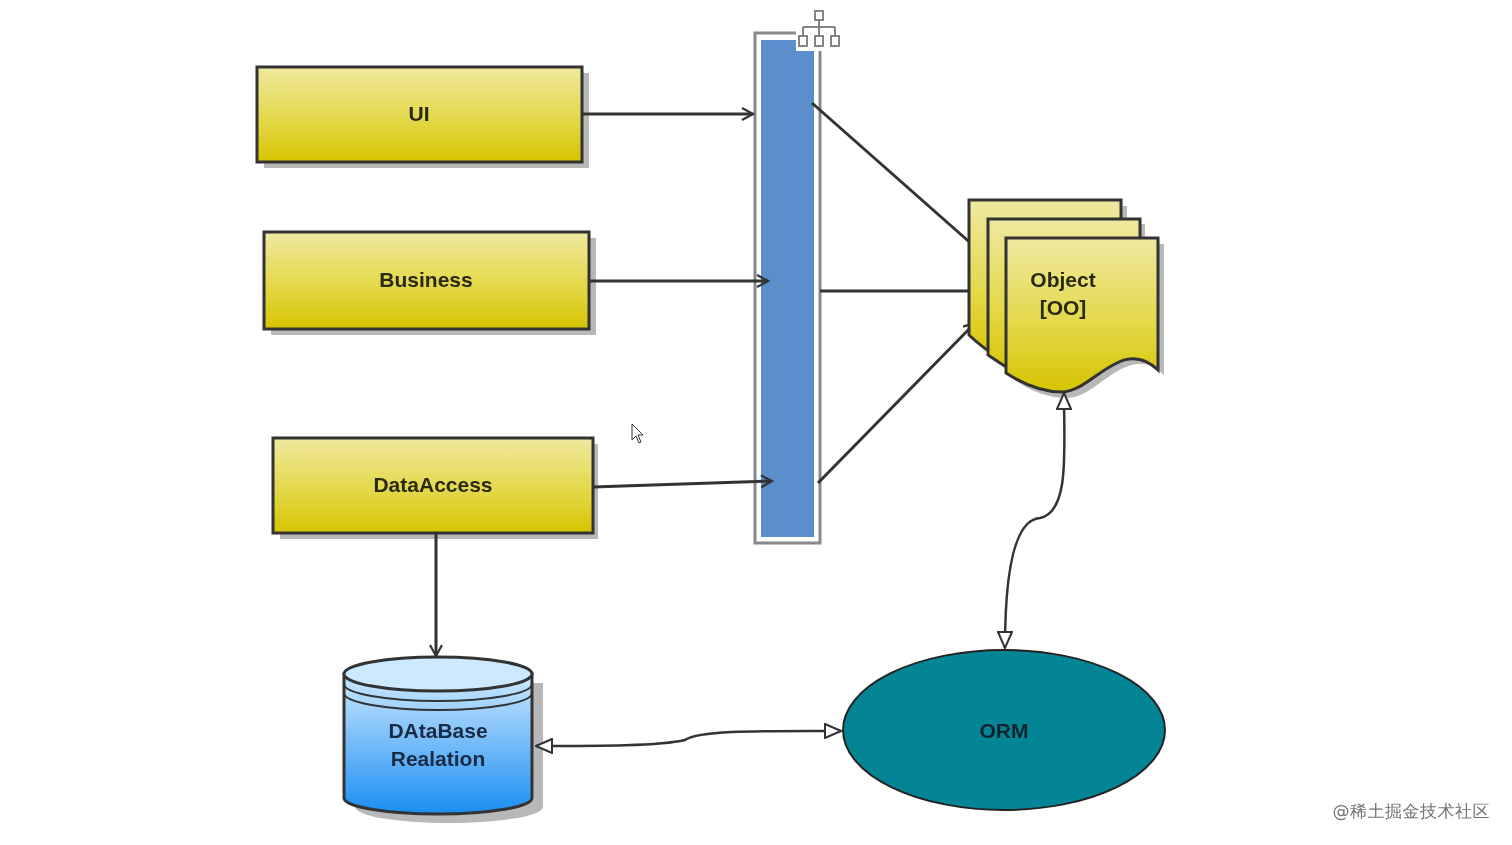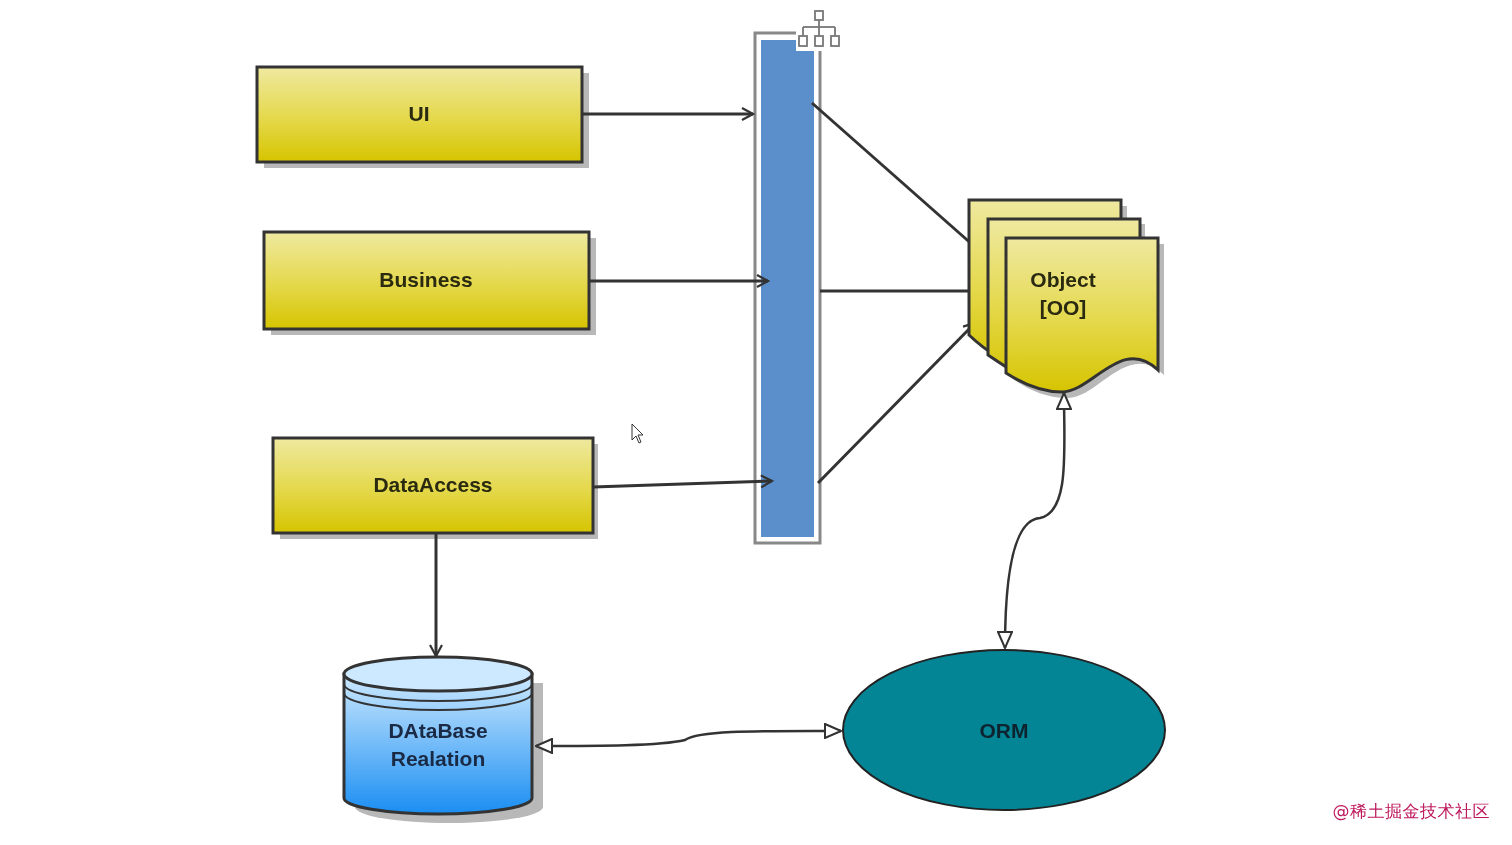--- a/index.html
+++ b/index.html
@@ -1,20 +1,20 @@
 <!DOCTYPE html>
 <html><head>
   <meta charset="utf-8">
   <style>
     html, body { margin: 0; padding: 0; background: #ffffff; }
     body { width: 1512px; height: 845px; position: relative; overflow: hidden;
            font-family: "Liberation Sans", sans-serif; }
     #diagram { position: absolute; left: 0; top: 0; }
     .lbl { font-family: "Liberation Sans", sans-serif; font-weight: bold; fill: #2a2a10; }
-    .watermark { position: absolute; right: 22px; bottom: 22px; color: #be185d;
+    .watermark { position: absolute; right: 22px; bottom: 22px; color: #737373;
                  font-family: "DejaVu Sans", sans-serif; font-size: 17px; letter-spacing: 0.5px; }
   </style>
 </head>
 <body>
 
 <svg id="diagram" width="1512" height="845" viewBox="0 0 1512 845" xmlns="http://www.w3.org/2000/svg">
   <defs>
     <linearGradient id="gYellow" x1="0" y1="0" x2="0" y2="1">
       <stop offset="0" stop-color="#efe9a0"></stop>
       <stop offset="0.55" stop-color="#e4d84a"></stop>

